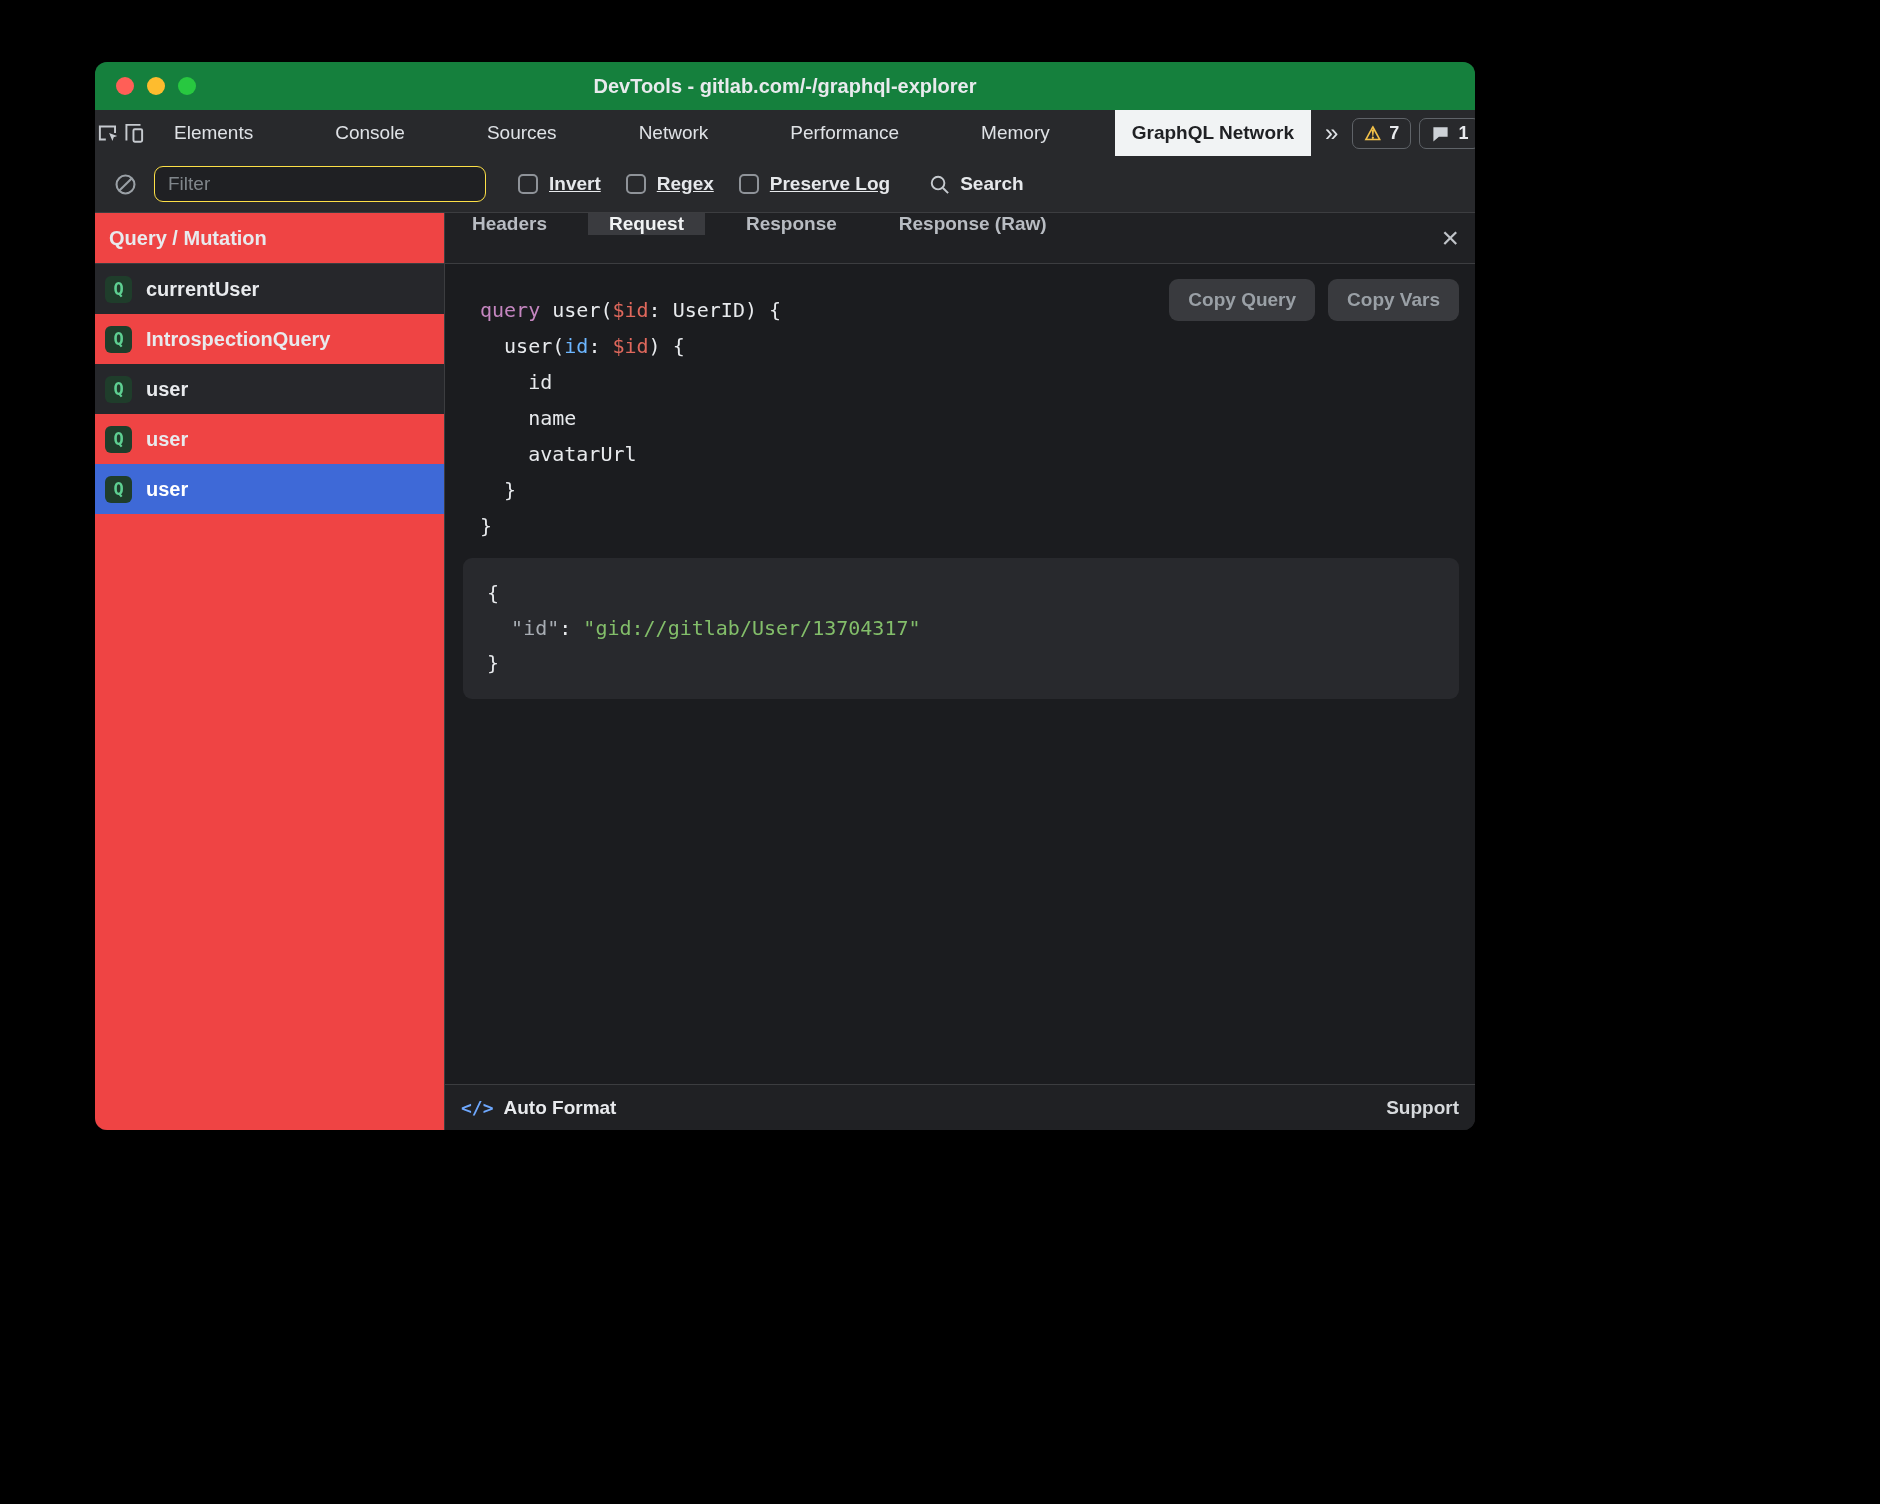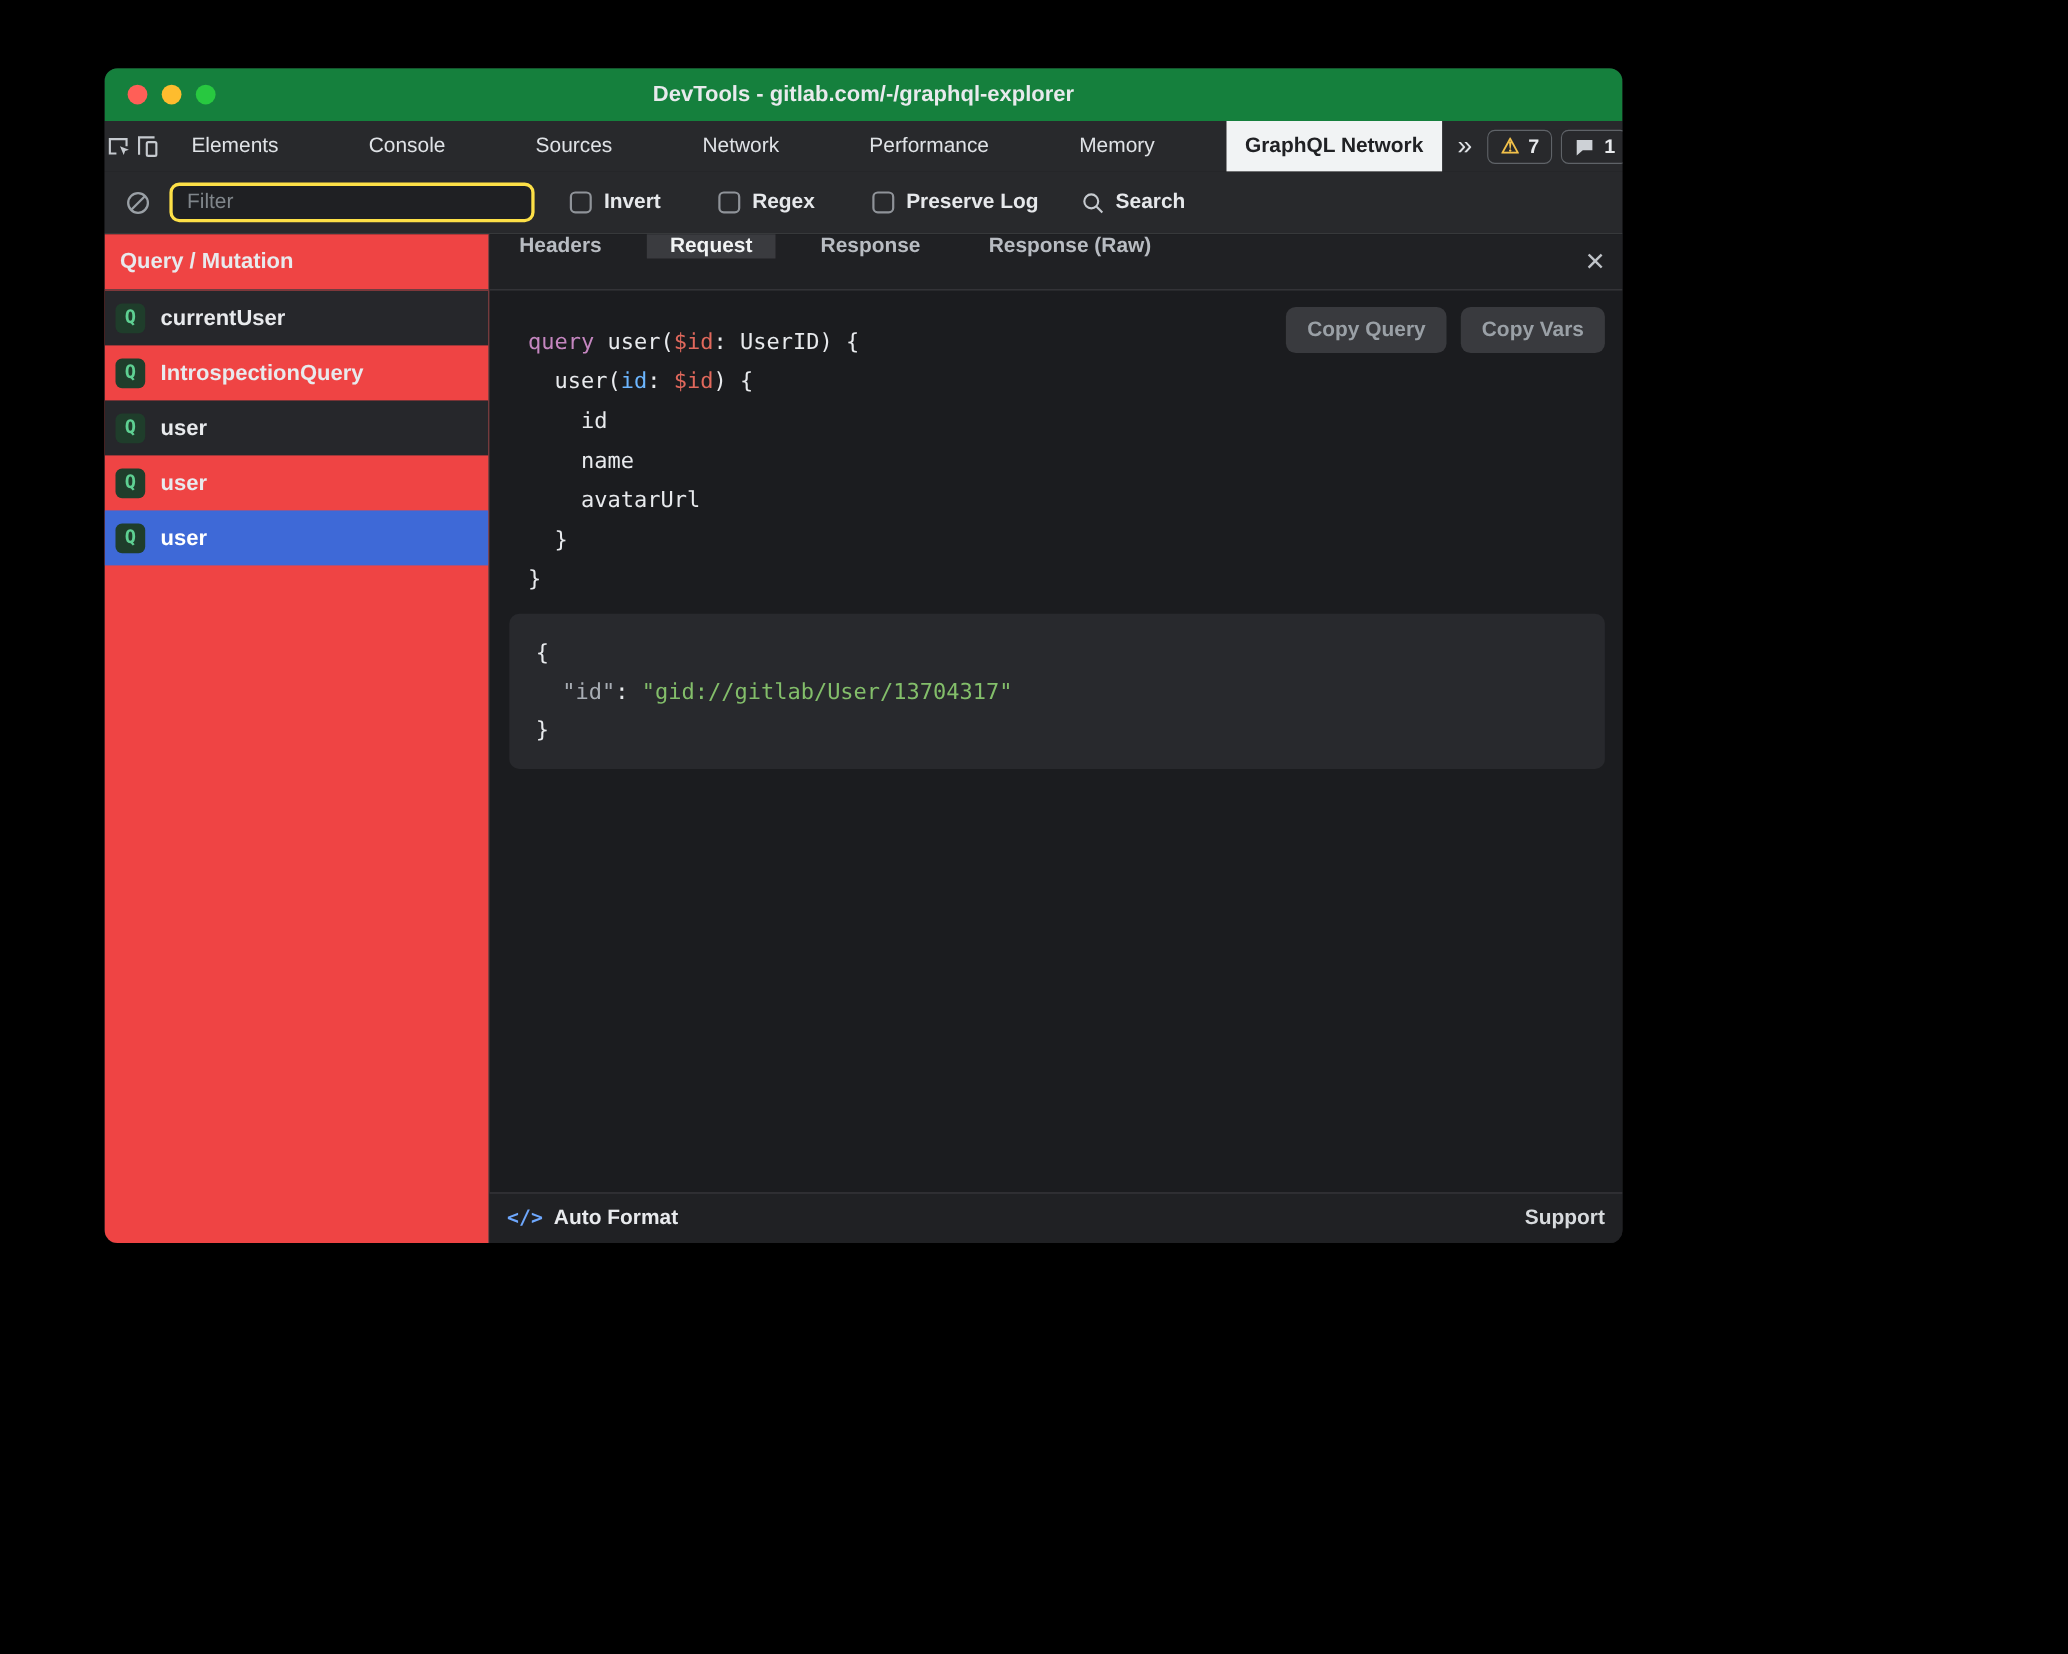--- a/index.html
+++ b/index.html
@@ -46,25 +46,25 @@
   .main-tab{padding:0 17px; display:flex; align-items:center; font-size:19px; color:#dfe2e6; white-space:nowrap;}
   .main-tab.active{background:var(--tab-active-bg); color:#202124; font-weight:bold;}
   .overflow{display:flex; align-items:center; padding:0 14px; font-size:24px; color:#dfe2e6;}
   .right-cluster{margin-left:auto; display:flex; align-items:center; gap:8px; padding-right:12px;}
   .badge{display:flex; align-items:center; gap:8px; border:1px solid #5f6368; border-radius:7px; padding:4px 11px; font-size:18px; font-weight:bold; color:#e8eaed;}
   .warn-glyph{color:var(--warning); font-size:19px; line-height:1;}
   
   .filter-row{height:57px; background:#28292c; border-bottom:1px solid #3c3d40; display:flex; align-items:center; padding:0 18px; flex:0 0 auto;}
   .block-btn{margin-right:16px; display:flex; align-items:center;}
   .filter-input{
-    width:332px; height:36px; background:#1f2023; border:3px solid #fde047; border-radius:9px;
+    width:332px; height:36px; background:#1f2023; border:1px solid #fde047; border-radius:9px;
     color:#e8eaed; font-size:19px; padding:0 13px; outline:none; font-family:"Liberation Sans",sans-serif;
   }
   .filter-input::placeholder{color:#80868b;}
-  .checkbox-group{display:flex; align-items:center; gap:52px; margin-left:32px;}
+  .checkbox-group{display:flex; align-items:center; gap:25px; margin-left:32px;text-decoration:underline;}
   .checkbox{display:flex; align-items:center; cursor:default;}
   .cb-box{width:20px;height:20px;border:2px solid #8f9399;border-radius:5px;margin-right:11px;background:transparent;flex:0 0 auto;}
   .cb-text{font-size:19px; font-weight:bold; color:#e6e8eb;}
   .search-group{display:flex; align-items:center; gap:9px; margin-left:38px;}
   .search-label{font-size:19px; font-weight:bold; color:#e6e8eb;}
   
   .main{flex:1; display:flex; min-height:0; background:#1e1f22;}
   .left-panel{width:350px; flex:0 0 auto; background:#ef4444; border-right:1px solid #3c3d40; display:flex; flex-direction:column;}
   .panel-header{height:51px; flex:0 0 auto; display:flex; align-items:center; padding:0 14px; font-size:20px; font-weight:bold; color:#e8eaed; border-bottom:1px solid #3c3d40;}
   .list{flex:1; overflow:hidden;}

